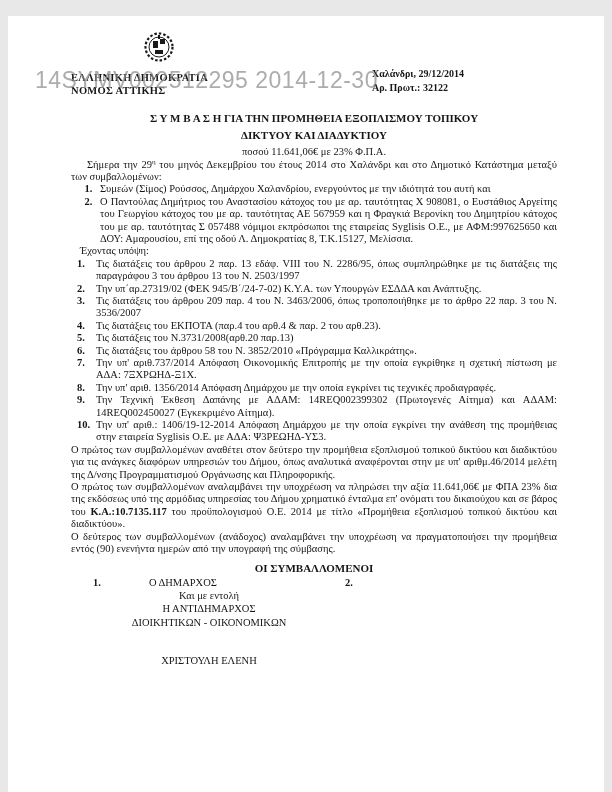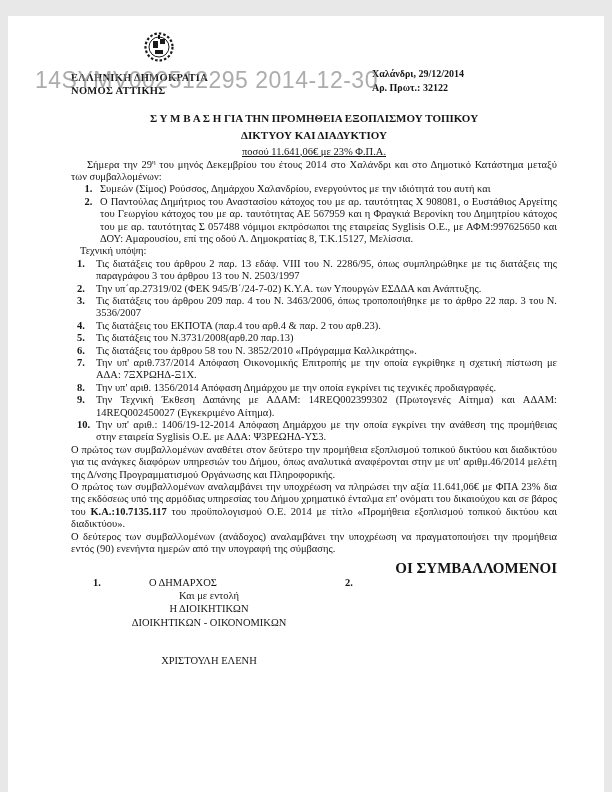--- a/index.html
+++ b/index.html
@@ -36,39 +36,39 @@
   .header-row { display: flex; justify-content: space-between; }
   .authority-block { width: 240px; text-align: left; }
   .emblem-wrap { width: 175px; text-align: center; margin-bottom: 3px; }
   .authority-line { font-weight: bold; font-size: 10.5px; line-height: 13px; letter-spacing: 0.3px; }
   .ref-block { margin-top: 37px; width: 185px; }
   .ref-line { font-weight: bold; font-size: 10px; line-height: 14px; }
 
   
   .title-block { margin-top: 13px; text-align: center; }
   .doc-title { font-weight: bold; font-size: 11px; line-height: 17px; padding: 0 58px; }
-  .amount-line { font-size: 10.5px; line-height: 13px; text-decoration: underline; margin-top: 0.5px; }
+  .amount-line { font-size: 10.5px; line-height: 13px; margin-top: 0.5px; }
 
   
   .body-text { margin-top: 1px; font-size: 10.5px; line-height: 12.4px; text-align: justify; }
   .intro { text-indent: 16px; }
   sup { font-size: 7px; vertical-align: super; line-height: 0; }
 
   .hang-list { margin-left: 5px; }
   .hang-item { display: flex; }
   .hang-item .num { font-weight: bold; width: 20px; flex: 0 0 20px; text-align: left; padding-left: 1px; }
   .hang-item .txt { flex: 1; text-align: justify; }
   .parties .hang-item .num { width: 24px; flex-basis: 24px; text-align: center; }
 
   .having { margin-left: 9px; }
   .inline-bold { font-weight: bold; }
 
   
   .sig-block { margin-top: 6px; font-size: 10.5px; }
-  .sig-heading { text-align: right; font-weight: bold; font-size: 15px; line-height: 13px; }
+  .sig-heading { text-align: center; font-weight: bold; font-size: 11px; line-height: 13px; }
   .sig-row { display: flex; margin-top: 1px; line-height: 13px; }
   .sig-num1 { font-weight: bold; margin-left: 22px; }
   .sig-mayor { margin-left: 48px; }
   .sig-num2 { font-weight: bold; margin-left: 128px; }
   .sig-stack { width: 240px; margin-left: 18px; text-align: center; line-height: 13.5px; }
   .sig-name { width: 240px; margin-left: 18px; text-align: center; margin-top: 25px; line-height: 13px; }
 </style>
 </head>
 <body>
 
@@ -112,21 +112,21 @@
         <div class="hang-item">
           <span class="num">1.</span>
           <span class="txt">Συμεών (Σίμος)  Ρούσσος, Δημάρχου Χαλανδρίου, ενεργούντος με την ιδιότητά του αυτή και</span>
         </div>
         <div class="hang-item">
           <span class="num">2.</span>
           <span class="txt">Ο Παντούλας Δημήτριος του Αναστασίου κάτοχος του με αρ. ταυτότητας Χ 908081, ο Ευστάθιος Αργείτης του Γεωργίου κάτοχος του με αρ. ταυτότητας ΑΕ 567959 και η Φραγκιά Βερονίκη του Δημητρίου κάτοχος του με αρ. ταυτότητας Σ 057488 νόμιμοι εκπρόσωποι της εταιρείας Syglisis Ο.Ε., με ΑΦΜ:997625650 και ΔΟΥ: Αμαρουσίου, επί της οδού Λ. Δημοκρατίας 8, Τ.Κ.15127, Μελίσσια.</span>
         </div>
       </div>
 
-      <div class="having">Τεχνική υπόψη:</div>
+      <div class="having">Έχοντας υπόψη:</div>
 
       <div class="hang-list">
         <div class="hang-item">
           <span class="num">1.</span>
           <span class="txt">Τις διατάξεις του άρθρου 2 παρ. 13 εδάφ. VIII του Ν. 2286/95, όπως συμπληρώθηκε με τις διατάξεις της παραγράφου 3 του άρθρου 13 του Ν. 2503/1997</span>
         </div>
         <div class="hang-item">
           <span class="num">2.</span>
           <span class="txt">Την υπ΄αρ.27319/02 (ΦΕΚ 945/Β΄/24-7-02) Κ.Υ.Α. των Υπουργών ΕΣΔΔΑ και Ανάπτυξης.</span>
         </div>
@@ -172,20 +172,20 @@
 
     <div class="sig-block">
       <div class="sig-heading">ΟΙ ΣΥΜΒΑΛΛΟΜΕΝΟΙ</div>
       <div class="sig-row">
         <span class="sig-num1">1.</span>
         <span class="sig-mayor">Ο ΔΗΜΑΡΧΟΣ</span>
         <span class="sig-num2">2.</span>
       </div>
       <div class="sig-stack">
         <div>Και με εντολή</div>
-        <div>Η ΔΙΟΙΚΗΤΙΚΩΝ</div>
+        <div>Η ΑΝΤΙΔΗΜΑΡΧΟΣ</div>
         <div>ΔΙΟΙΚΗΤΙΚΩΝ - ΟΙΚΟΝΟΜΙΚΩΝ</div>
       </div>
       <div class="sig-name">ΧΡΙΣΤΟΥΛΗ ΕΛΕΝΗ</div>
     </div>
 
   </div>
 </div>
 
 </body></html>

